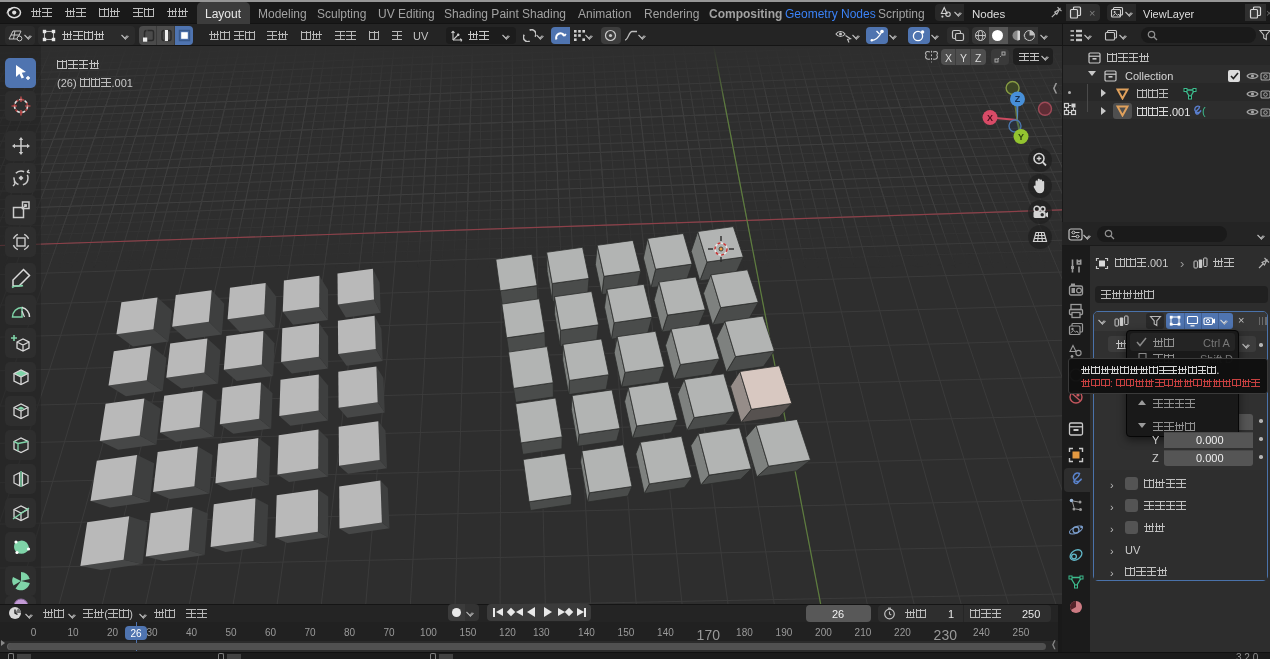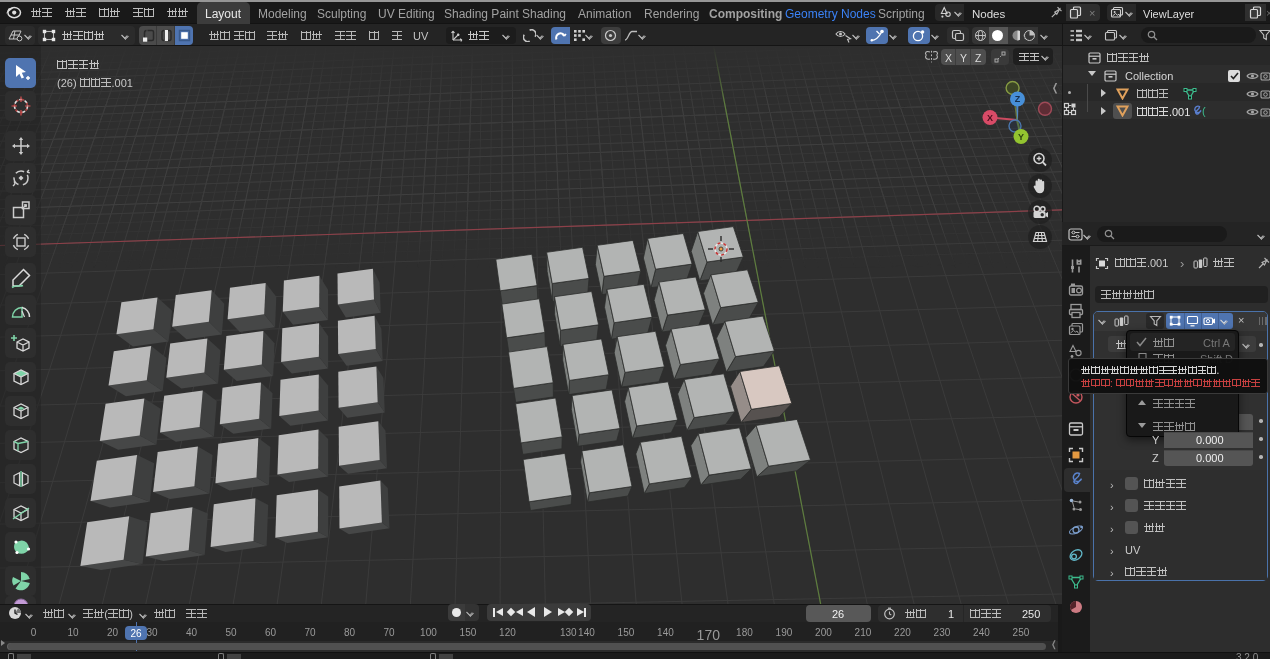--- a/index.html
+++ b/index.html
@@ -1295,31 +1295,31 @@
 <span class="t" style="left:146.4px;top:628px;font-size:10px;color:#9a9a9a;">30</span>
 <span class="t" style="left:185.9px;top:628px;font-size:10px;color:#9a9a9a;">40</span>
 <span class="t" style="left:225.4px;top:628px;font-size:10px;color:#9a9a9a;">50</span>
 <span class="t" style="left:264.9px;top:628px;font-size:10px;color:#9a9a9a;">60</span>
 <span class="t" style="left:304.4px;top:628px;font-size:10px;color:#9a9a9a;">70</span>
 <span class="t" style="left:343.9px;top:628px;font-size:10px;color:#9a9a9a;">80</span>
 <span class="t" style="left:383.4px;top:628px;font-size:10px;color:#9a9a9a;">70</span>
 <span class="t" style="left:420.1px;top:628px;font-size:10px;color:#9a9a9a;">100</span>
 <span class="t" style="left:459.6px;top:628px;font-size:10px;color:#9a9a9a;">150</span>
 <span class="t" style="left:499.1px;top:628px;font-size:10px;color:#9a9a9a;">120</span>
-<span class="t" style="left:560px;top:628px;font-size:10px;color:#9a9a9a;text-align:right;">130</span>
+<span class="t" style="left:533px;top:628px;font-size:10px;color:#9a9a9a;text-align:right;">130</span>
 <span class="t" style="left:578.1px;top:628px;font-size:10px;color:#9a9a9a;">140</span>
 <span class="t" style="left:617.6px;top:628px;font-size:10px;color:#9a9a9a;">150</span>
 <span class="t" style="left:657.1px;top:628px;font-size:10px;color:#9a9a9a;">140</span>
 <span class="t" style="left:696.6px;top:628px;font-size:14px;color:#9a9a9a;">170</span>
 <span class="t" style="left:736.1px;top:628px;font-size:10px;color:#9a9a9a;">180</span>
 <span class="t" style="left:775.6px;top:628px;font-size:10px;color:#9a9a9a;">190</span>
 <span class="t" style="left:815.1px;top:628px;font-size:10px;color:#9a9a9a;">200</span>
 <span class="t" style="left:854.6px;top:628px;font-size:10px;color:#9a9a9a;">210</span>
 <span class="t" style="left:894.1px;top:628px;font-size:10px;color:#9a9a9a;">220</span>
-<span class="t" style="left:933.6px;top:628px;font-size:10px;color:#9a9a9a;">230</span>
+<span class="t" style="left:933.6px;top:628px;font-size:14px;color:#9a9a9a;">230</span>
 <span class="t" style="left:973.1px;top:628px;font-size:10px;color:#9a9a9a;">240</span>
 <span class="t" style="left:1012.6px;top:628px;font-size:10px;color:#9a9a9a;">250</span>
 <div class="a" style="left:135.6px;top:622px;width:1.6px;height:29px;background:#4f74b0"></div>
 <div class="a" style="left:125px;top:626px;width:22px;height:14px;background:#4f74b0;border-radius:4px"></div>
 <span class="t" style="left:130.5px;top:629px;font-size:10px;color:#ffffff;">26</span>
 <div class="a" style="left:1px;top:640px;width:0;height:0;border-top:3.5px solid transparent;border-bottom:3.5px solid transparent;border-left:4.5px solid #8a8a8a"></div>
 <div class="a" style="left:7px;top:643px;width:7px;height:7px;border-radius:50%;background:#666"></div>
 <div class="a" style="left:8px;top:643px;width:1038px;height:7px;background:#505050;border-radius:3.5px"></div>
 <span class="t" style="left:1050px;top:640px;font-size:9px;color:#888888;transform:scale(.7,1)">❮</span>
 <div class="a" style="left:0px;top:652px;width:1270px;height:7px;background:#1b1b1b;border-top:1px solid #111"></div>

